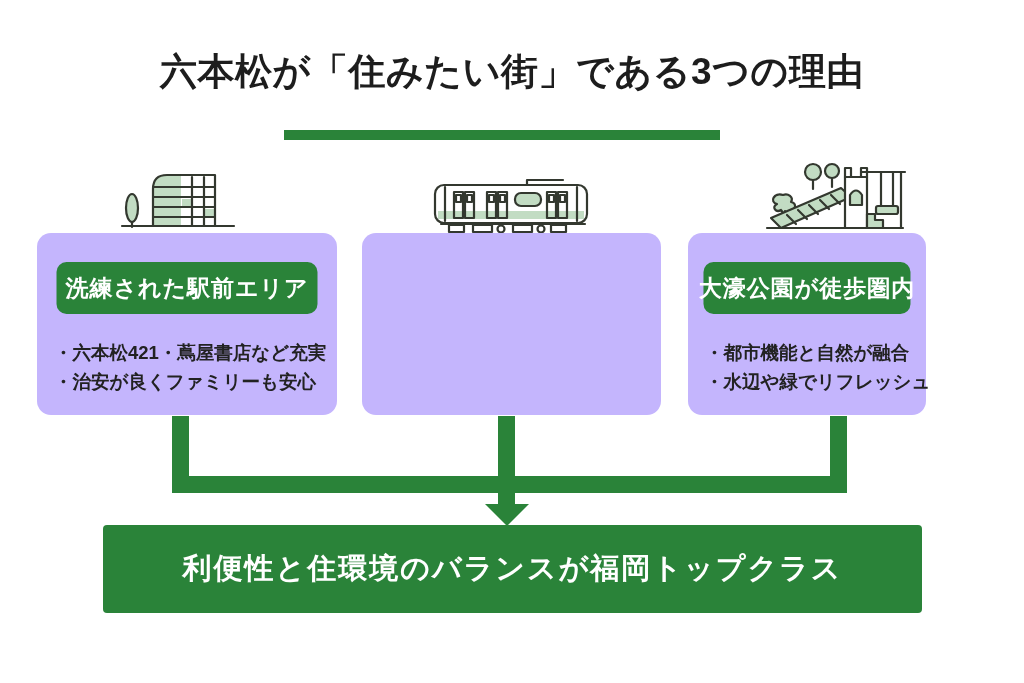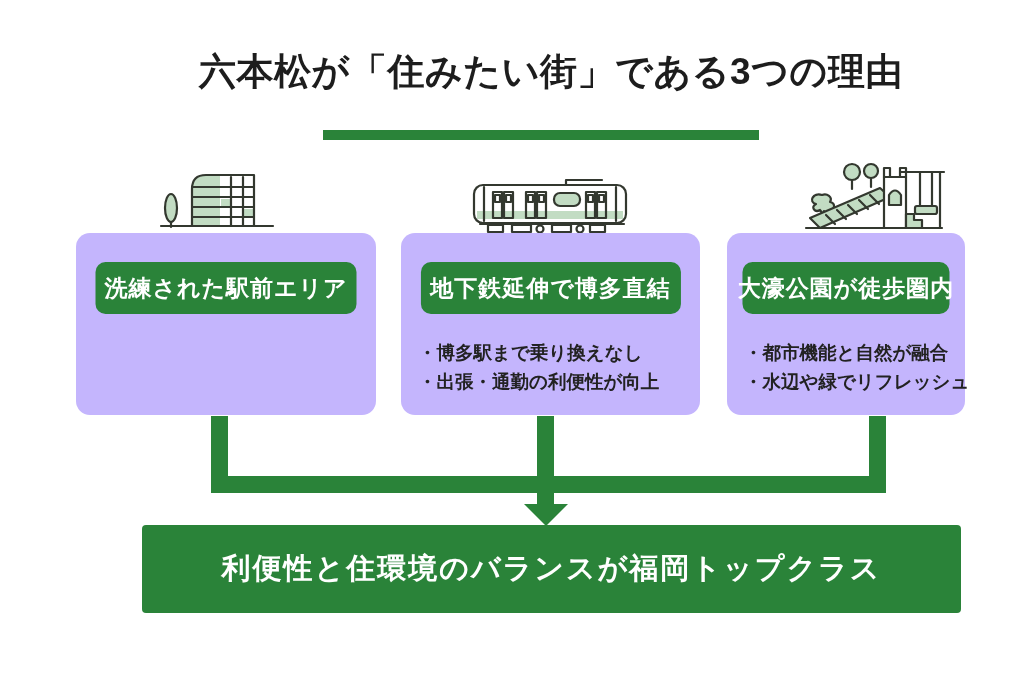--- a/index.html
+++ b/index.html
@@ -1,21 +1,21 @@
 <!DOCTYPE html>
 <html><head>
 <meta charset="utf-8">
 <style>
   html,body{margin:0;padding:0;background:#ffffff;}
   body{
     width:1024px;height:683px;position:relative;overflow:hidden;
     font-family:"Liberation Sans",sans-serif;
     -webkit-font-smoothing:antialiased;
   }
-  .stage{position:absolute;inset:0;margin-left:39px;}
+  .stage{position:absolute;inset:0;}
 
   
   .title{
     position:absolute;top:47px;left:0;width:1024px;text-align:center;
     font-size:37px;font-weight:800;color:#1d1d1d;letter-spacing:0.5px;
   }
   .title-underline{
     position:absolute;left:284px;top:130px;width:436px;height:10px;
     background:#2a8339;
   }
@@ -143,28 +143,27 @@
         <path d="M100 13 H144"></path>
         <path d="M140 13 V69"></path>
         <path d="M120 13 V47 M132 13 V47"></path>
         <rect x="115" y="47" width="22" height="8" rx="2" fill="#c2dcc3"></rect>
       </g>
     </svg>
   </div>
 
   <div class="card" id="card1">
     <div class="badge">洗練された駅前エリア</div>
+    <div class="points">
+      <div>・六本松421・蔦屋書店など充実</div>
+      <div>・治安が良くファミリーも安心</div>
+    </div>
   </div>
 
   <div class="card" id="card2">
-    <div class="badge">地下鉄延伸で博多直結</div>
-    <div class="points">
-      <div>・博多駅まで乗り換えなし</div>
-      <div>・出張・通勤の利便性が向上</div>
-    </div>
   </div>
 
   <div class="card" id="card3">
     <div class="badge">大濠公園が徒歩圏内</div>
     <div class="points">
       <div>・都市機能と自然が融合</div>
       <div>・水辺や緑でリフレッシュ</div>
     </div>
   </div>
 

